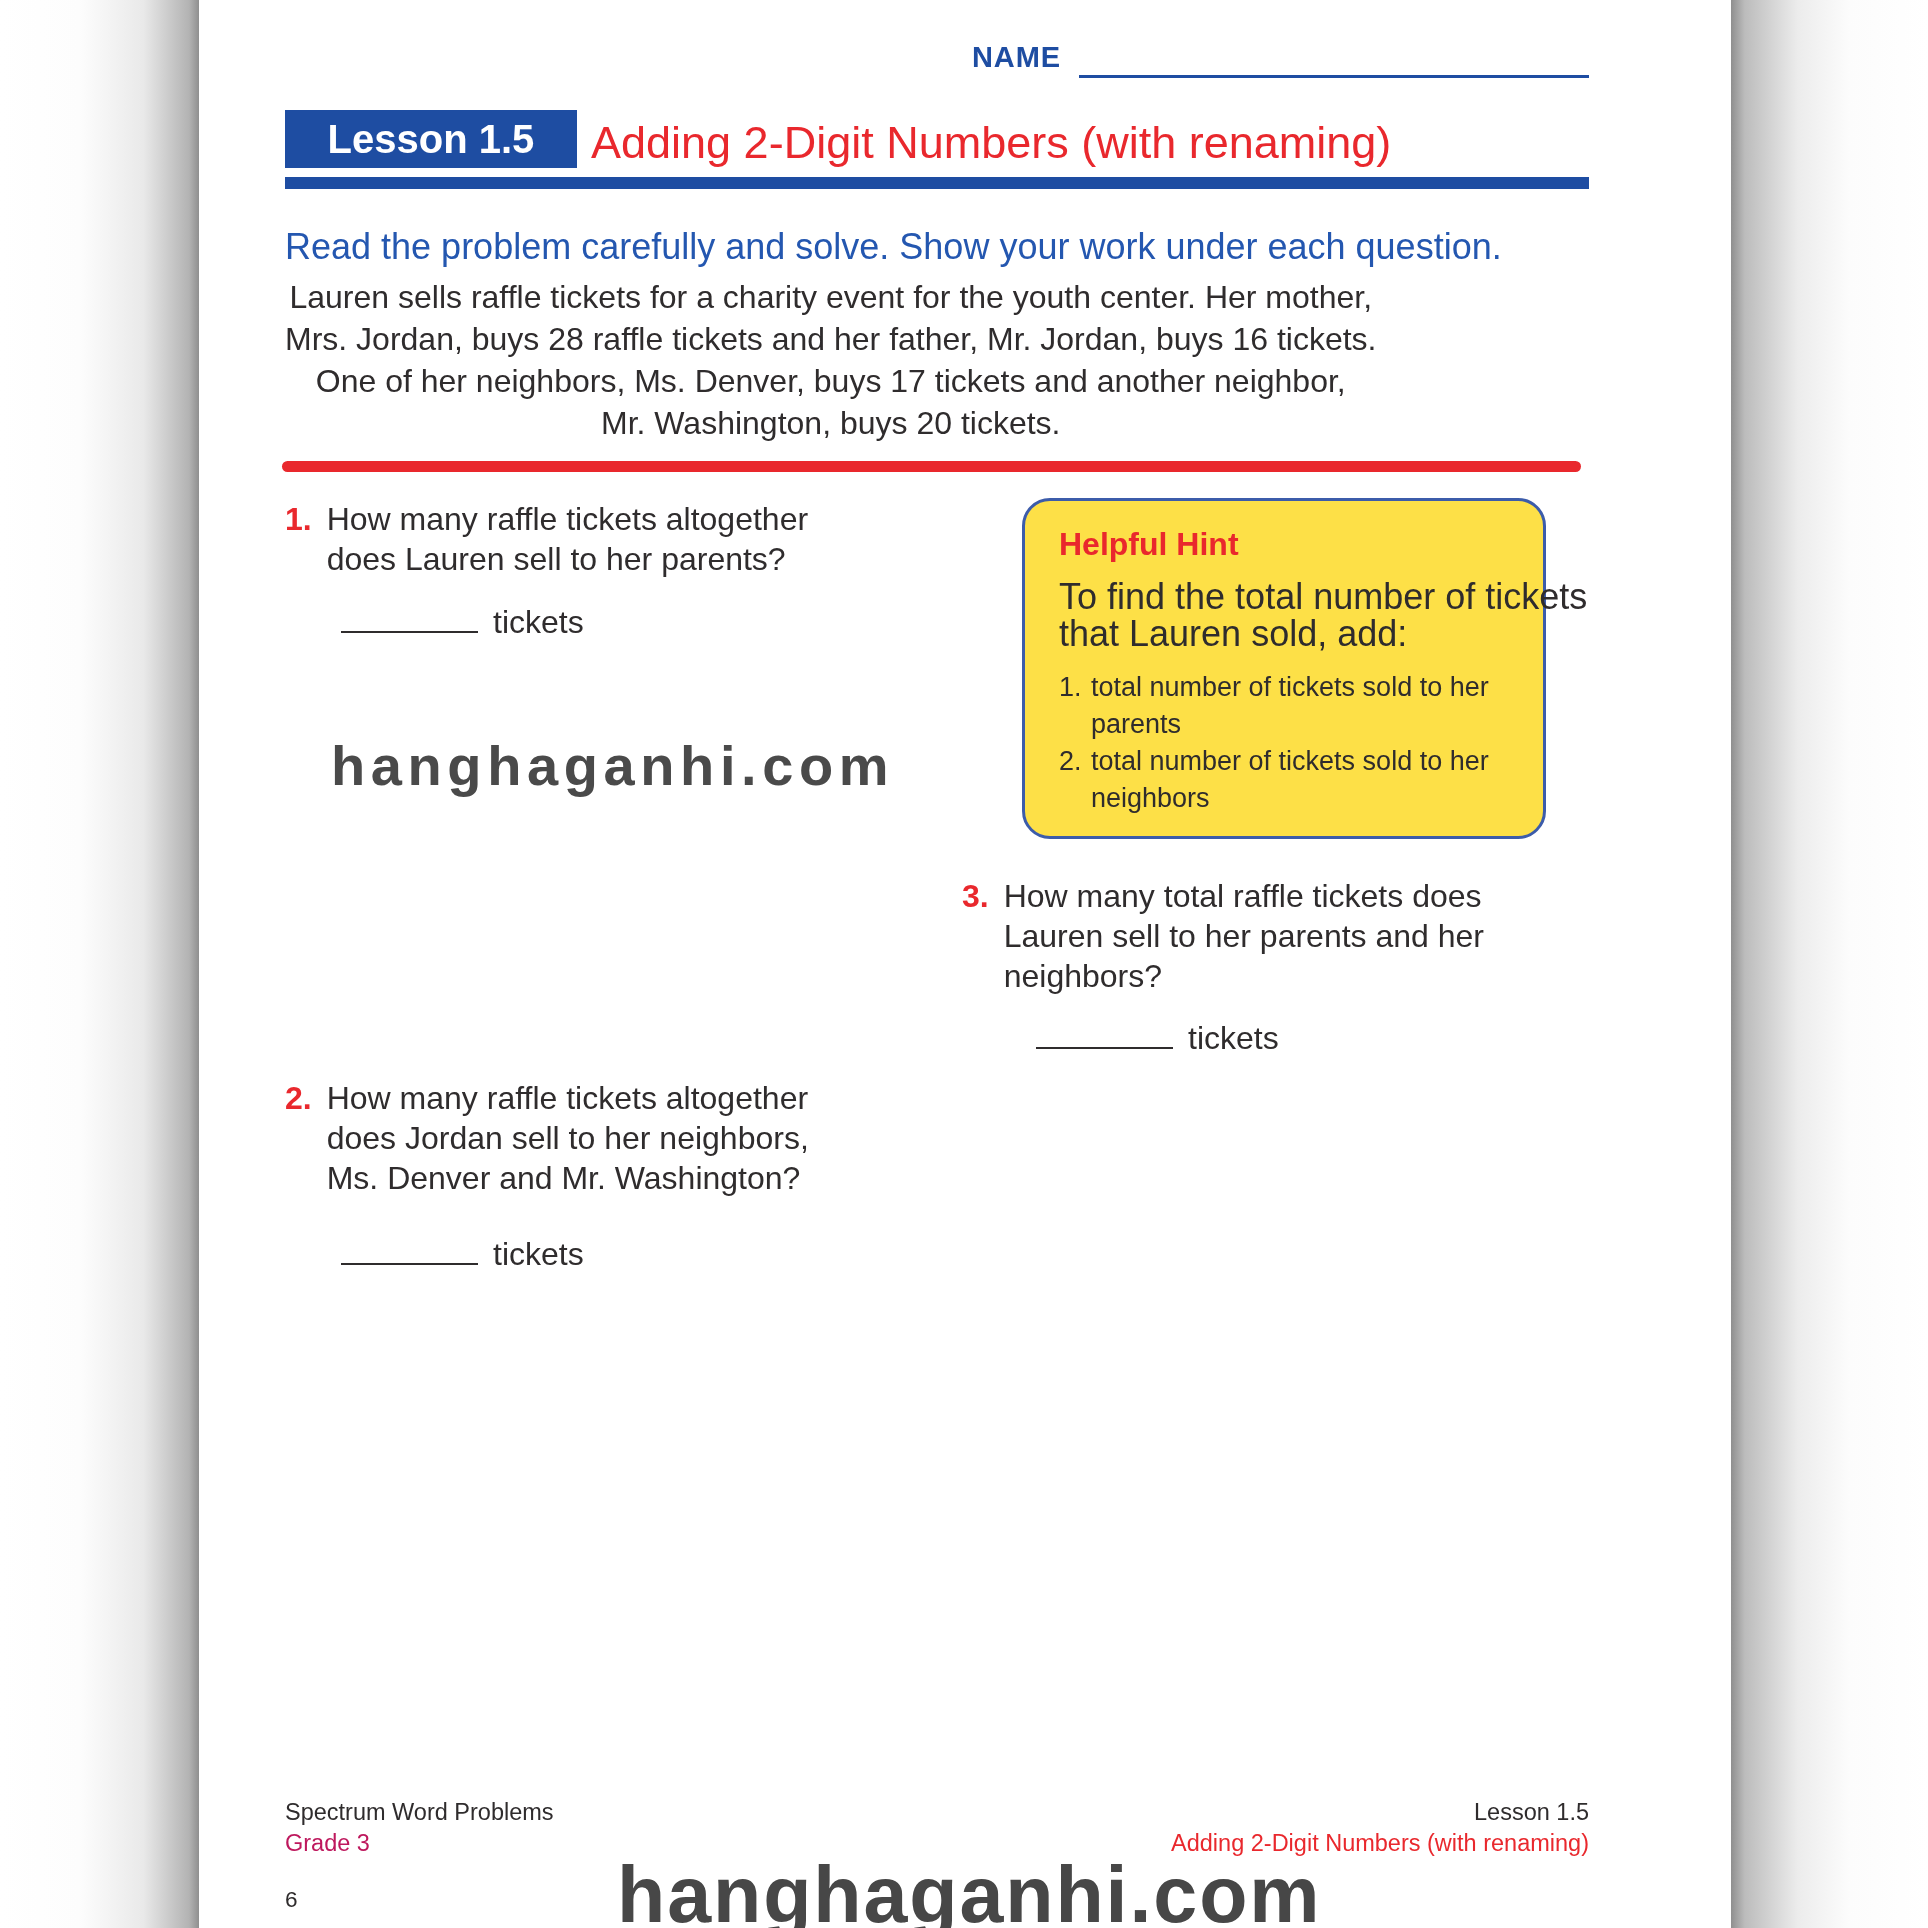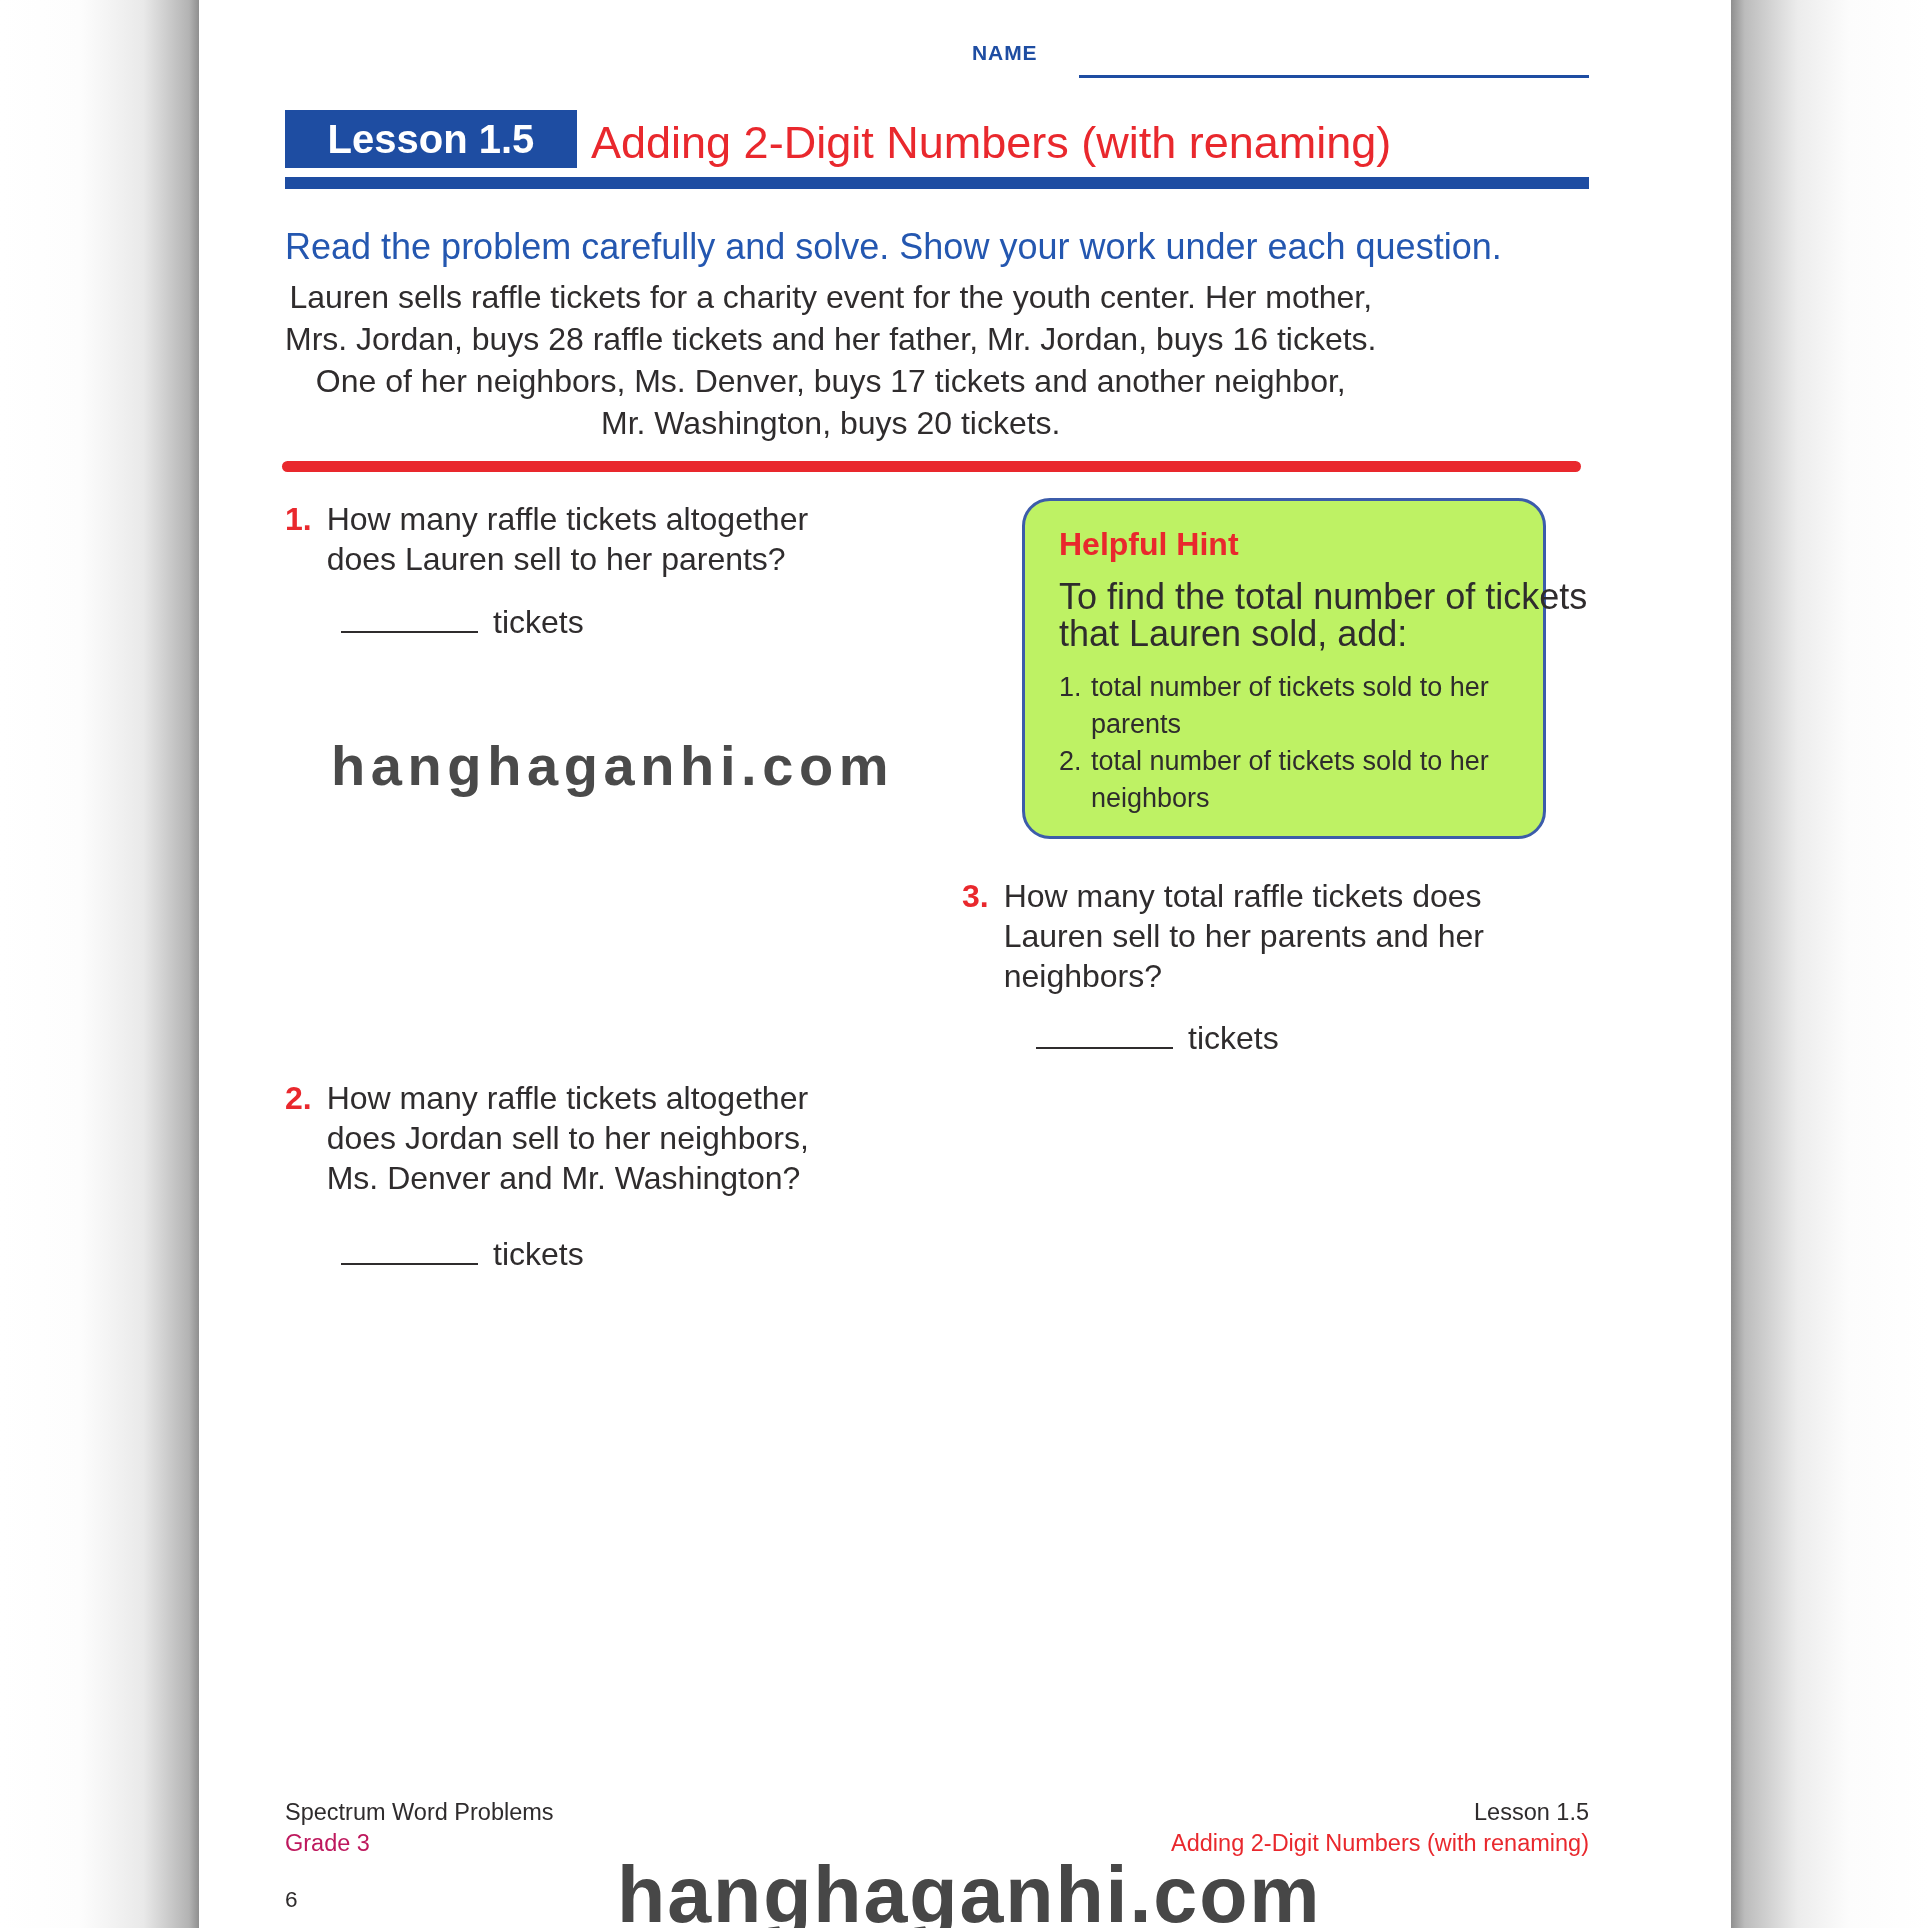--- a/index.html
+++ b/index.html
@@ -8,21 +8,21 @@
     font-family:"Liberation Sans", sans-serif;color:#2f2c2d;
   }
   
   .edge-left{position:absolute;left:0;top:0;bottom:0;width:199px;
     background:linear-gradient(to right,#ffffff 0%,#fdfdfd 40%,#e9e9e9 72%,#b3b3b3 95%,#8f8f8f 100%);}
   .edge-right{position:absolute;left:1731px;right:0;top:0;bottom:0;
     background:linear-gradient(to right,#8f8f8f 0%,#bcbcbc 7%,#ececec 34%,#fcfcfc 60%,#ffffff 100%);}
 
   
   .name-row{position:absolute;left:972px;top:41px;}
-  .name-label{font-weight:bold;font-size:21px;color:#1e4da2;letter-spacing:0.9px;}
+  .name-label{font-weight:bold;font-size:29px;color:#1e4da2;letter-spacing:0.9px;}
   .name-line{position:absolute;left:1079px;top:75px;width:510px;height:0;border-bottom:3.8px solid #1e4da2;}
   .lesson-badge{position:absolute;left:285px;top:110px;width:292px;height:58px;background:#1e4da2;
     color:#ffffff;font-weight:bold;font-size:40px;display:flex;align-items:center;justify-content:center;}
   .lesson-title{position:absolute;left:591px;top:117px;font-size:45px;color:#e9282d;white-space:nowrap;}
   .rule-blue{position:absolute;left:285px;top:177px;width:1304px;height:12.2px;background:#1e4da2;}
 
   
   .instruction{position:absolute;left:285px;top:226px;font-size:36px;color:#2457b0;white-space:nowrap;}
   .problem{position:absolute;left:285px;top:276px;font-size:32px;line-height:42px;text-align:center;}
   .problem div{white-space:nowrap;}
@@ -36,21 +36,21 @@
   .q2{left:285px;top:1078px;}
   .q3{left:962px;top:876px;}
   .answer{position:absolute;font-size:32px;}
   .blank{display:inline-block;width:137px;height:28px;border-bottom:2.8px solid #2f2c2d;margin-right:15px;}
   .a1{left:341px;top:603px;}
   .a2{left:341px;top:1235px;}
   .a3{left:1036px;top:1019px;}
 
   
   .hint{position:absolute;left:1022px;top:498px;width:524px;height:341px;box-sizing:border-box;
-    background:#bef264;border:3.8px solid #3c5caa;border-radius:28px;padding:24.5px 19px 0 34px;}
+    background:#fde047;border:3.8px solid #3c5caa;border-radius:28px;padding:24.5px 19px 0 34px;}
   .hint-title{color:#e9282d;font-weight:bold;font-size:32px;}
   .hint-intro{margin-top:15px;font-size:36px;line-height:37px;}
   .hint-intro div{white-space:nowrap;}
   .hint-items{margin-top:17px;}
   .hint-item{display:flex;font-size:27px;line-height:37px;}
   .hint-item .hint-num{flex:0 0 32px;}
   .hint-item .hint-text div{white-space:nowrap;}
 
   
   .wm-mid{position:absolute;left:331px;top:733px;font-size:56px;font-weight:600;letter-spacing:5.6px;color:#4a4a4a;}

